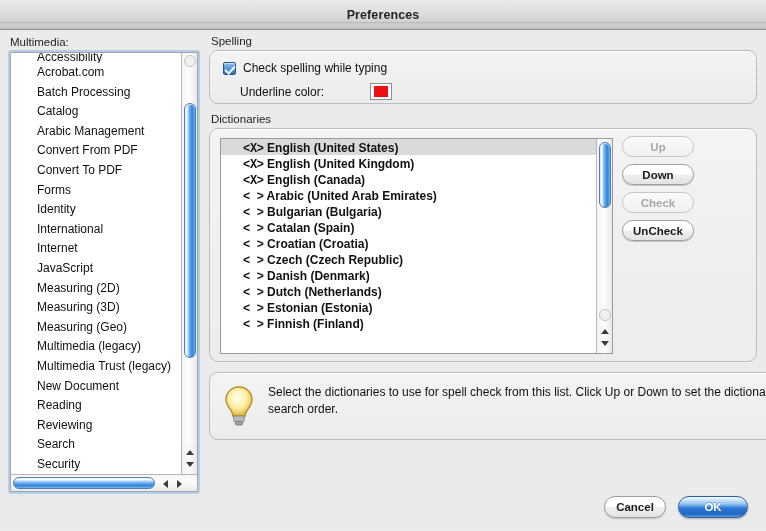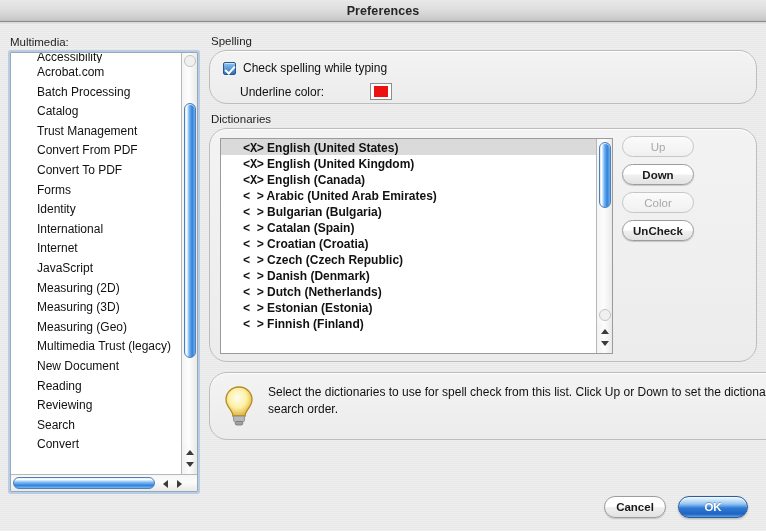--- a/index.html
+++ b/index.html
@@ -11,21 +11,21 @@
   }
   body {
     background:
       repeating-linear-gradient(to bottom,
         #efefef 0px, #efefef 1px,
         #e7e7e7 1px, #e7e7e7 2px);
   }
 
   
   .titlebar {
-    position: absolute; left: 0; top: 0; width: 766px; height: 22px;
+    position: absolute; left: 0; top: 0; width: 766px; height: 30px;
     background: linear-gradient(to bottom, #e9e9e9 0%, #dedede 45%, #c8c8c8 96%, #b4b4b4 100%);
     border-bottom: 1px solid #8c8c8c;
     display: flex; align-items: center; justify-content: center;
   }
   .titlebar-text {
     font-size: 12.5px; font-weight: bold; color: #262626;
     letter-spacing: .1px;
   }
   .titlebar-shadowline {
     position: absolute; left: 0; top: 22px; width: 766px; height: 2px;
@@ -113,21 +113,21 @@
     position: absolute; top: 5px; width: 0; height: 0;
     border-top: 4px solid transparent; border-bottom: 4px solid transparent;
   }
   .harrow-l { border-right: 5px solid #3a3a3a; }
   .harrow-r { border-left: 5px solid #3a3a3a; }
 
   
   .groupbox {
     position: absolute;
     border: 1px solid #bdbdbd;
-    border-radius: 18px;
+    border-radius: 9px;
     background: linear-gradient(to bottom, #f3f3f3, #ececec);
     box-shadow: inset 0 1px 0 #fdfdfd;
   }
 
   #spelling-label { left: 211px; top: 35px; }
   #spelling-group { left: 209px; top: 50px; width: 548px; height: 54px; }
 
   .checkbox-row { position: absolute; left: 13px; top: 10px; display: flex; align-items: center; }
   .checkbox {
     width: 13px; height: 13px; border-radius: 2px;
@@ -175,21 +175,21 @@
     position: absolute;
     height: 21px; border-radius: 11px;
     background: linear-gradient(to bottom, #ffffff 0%, #ffffff 48%, #f0f0f0 52%, #e2e2e2 100%);
     border: 1px solid #9d9d9d;
     box-shadow: 0 1px 1px rgba(0,0,0,.18), inset 0 1px 0 #fff;
     font-size: 11.5px; color: #1a1a1a;
     display: flex; align-items: center; justify-content: center;
     font-weight: bold;
   }
   .aquabtn.disabled { color: #a8a8a8; border-color: #c6c6c6; box-shadow: none;
-    background: linear-gradient(to bottom, #fbfbfb, #f0f0f0); font-weight: normal; }
+    background: linear-gradient(to bottom, #fbfbfb, #f0f0f0); font-weight: bold; }
   #btn-up     { left: 622px; top: 136px; width: 72px; }
   #btn-down   { left: 622px; top: 164px; width: 72px; }
   #btn-check  { left: 622px; top: 192px; width: 72px; }
   #btn-uncheck{ left: 622px; top: 220px; width: 72px; }
 
   
   #help-group { left: 209px; top: 372px; width: 584px; height: 68px; }
   .bulb {
     position: absolute; left: 14px; top: 12px; width: 30px; height: 42px;
   }
@@ -223,37 +223,38 @@
 <div class="titlebar-shadowline"></div>
 
 <div class="grp-label" id="categories-label">Multimedia:</div>
 
 <div class="listbox" id="categories-box">
   <div id="categories-viewport">
       <div class="cat-item clipped"><span>Accessibility</span></div>
       <div class="cat-item"><span>Acrobat.com</span></div>
       <div class="cat-item"><span>Batch Processing</span></div>
       <div class="cat-item"><span>Catalog</span></div>
-      <div class="cat-item"><span>Trust Management</span></div>
+      <div class="cat-item"><span>Arabic Management</span></div>
       <div class="cat-item"><span>Convert From PDF</span></div>
       <div class="cat-item"><span>Convert To PDF</span></div>
       <div class="cat-item"><span>Forms</span></div>
       <div class="cat-item"><span>Identity</span></div>
       <div class="cat-item"><span>International</span></div>
       <div class="cat-item"><span>Internet</span></div>
       <div class="cat-item"><span>JavaScript</span></div>
       <div class="cat-item"><span>Measuring (2D)</span></div>
       <div class="cat-item"><span>Measuring (3D)</span></div>
       <div class="cat-item"><span>Measuring (Geo)</span></div>
+      <div class="cat-item"><span>Multimedia (legacy)</span></div>
       <div class="cat-item"><span>Multimedia Trust (legacy)</span></div>
       <div class="cat-item"><span>New Document</span></div>
       <div class="cat-item"><span>Reading</span></div>
       <div class="cat-item"><span>Reviewing</span></div>
       <div class="cat-item"><span>Search</span></div>
-      <div class="cat-item"><span>Convert</span></div>
+      <div class="cat-item"><span>Security</span></div>
       <div class="cat-item"></div>
     </div>
 
   <div class="vscroll">
     <div class="vtrack-cap" style="top:2px;"></div>
     <div class="vthumb" style="top:50px; height:255px;"></div>
     <div class="vtrack-cap" style="bottom:2px;"></div>
   </div>
   <div class="scroll-arrows" style="bottom:17px;">
     <div class="arrow-up"></div>
@@ -306,21 +307,21 @@
     </div>
     <div class="scroll-arrows" style="bottom:0;">
       <div class="arrow-up"></div>
       <div class="arrow-dn"></div>
     </div>
   </div>
 </div>
 
 <div class="aquabtn disabled" id="btn-up">Up</div>
 <div class="aquabtn" id="btn-down">Down</div>
-<div class="aquabtn disabled" id="btn-check">Color</div>
+<div class="aquabtn disabled" id="btn-check">Check</div>
 <div class="aquabtn" id="btn-uncheck">UnCheck</div>
 
 <div class="groupbox" id="help-group">
   <svg class="bulb" viewBox="0 0 30 42">
     <defs>
       <radialGradient id="bulbg" cx="45%" cy="38%" r="62%">
         <stop offset="0%" stop-color="#fffef0"></stop>
         <stop offset="55%" stop-color="#fdf0a6"></stop>
         <stop offset="100%" stop-color="#e0b43c"></stop>
       </radialGradient>

